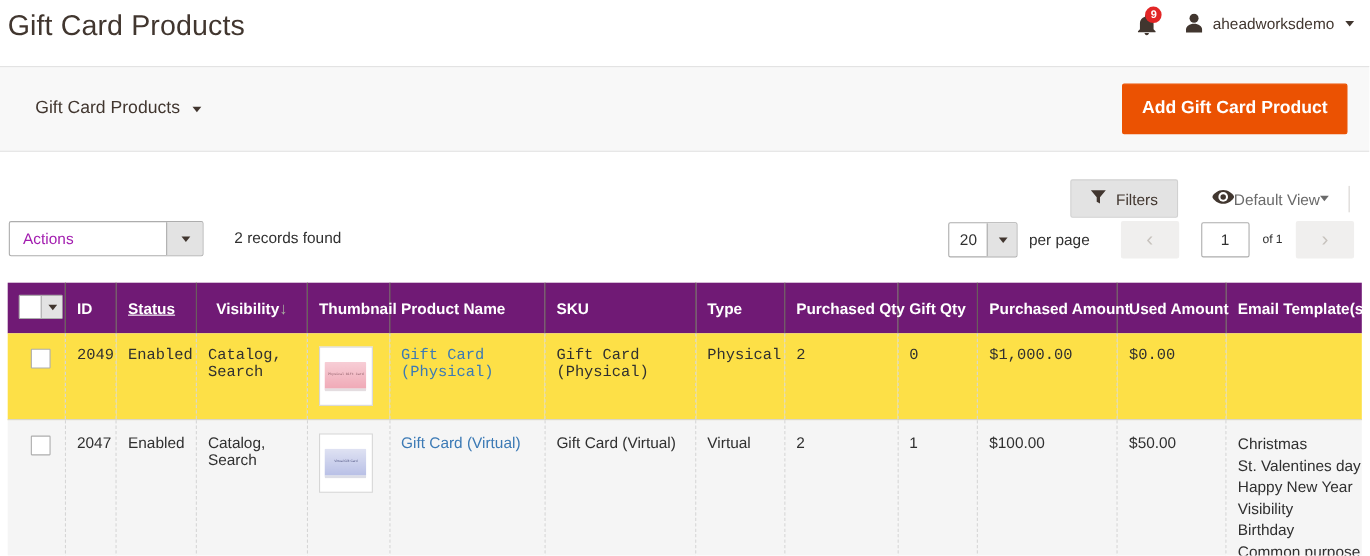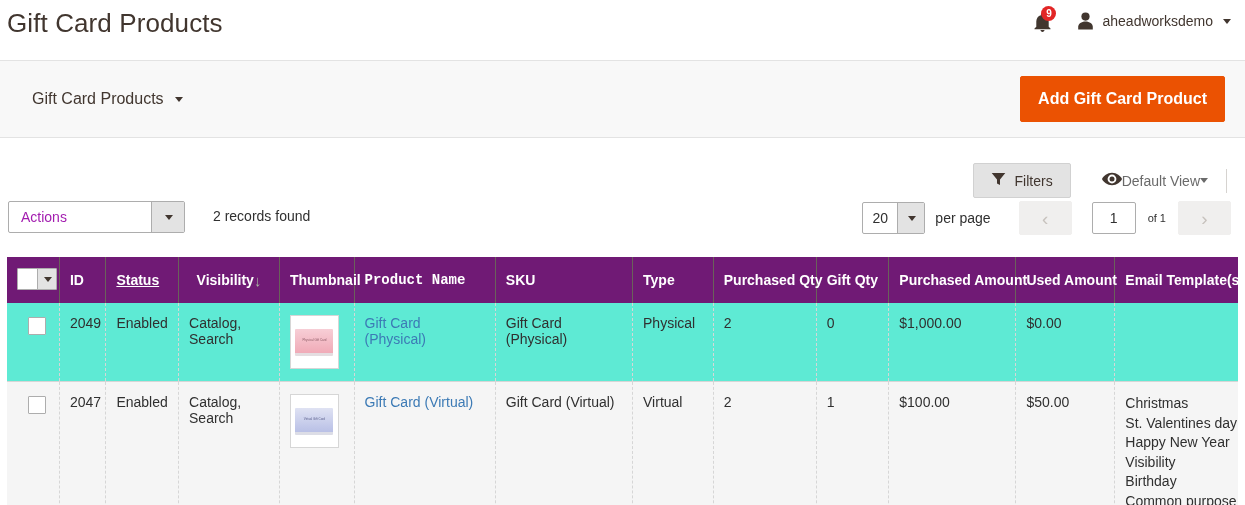--- a/index.html
+++ b/index.html
@@ -309,21 +309,21 @@
     border-right: 1px solid #6a615a;
     white-space: nowrap;
     box-sizing: border-box;
   }
   table.data-grid thead th:last-child { border-right: none; }
   th.col-check { width: 52px; padding: 8px 10px; }
   th.col-id { width: 46px; }
   th.col-status { width: 72px; text-decoration: underline; }
   th.col-visibility { width: 100px; }
   th.col-thumb { width: 74px; }
-  th.col-name { width: 140px; font-family: Liberation Mono, monospace; }
+  th.col-name { width: 140px; }
   th.col-sku { width: 136px; }
   th.col-type { width: 80px; }
   th.col-pqty { width: 102px; }
   th.col-uqty { width: 72px; }
   th.col-pamt { width: 126px; }
   th.col-uamt { width: 98px; }
   th.col-email { width: 122px; }
 
   .th-sortable {
     display: flex;
@@ -359,21 +359,21 @@
   table.data-grid tbody td {
     padding: 12px 10px;
     vertical-align: top;
     border-right: 1px dashed #d6d6d6;
     color: #303030;
     font-size: 14px;
     box-sizing: border-box;
   }
   table.data-grid tbody td:first-child { border-right: 1px dashed #d6d6d6; }
   table.data-grid tbody td:last-child { border-right: none; }
-  tr.row-even td { background: #5eead4; }
+  tr.row-even td { background: #fde047; font-family: Liberation Mono, monospace; }
   tr.row-odd td { background: #f5f5f5; }
   tr.data-row td { border-top: 1px solid #d6d6d6; }
   tr.data-row:first-child td { border-top: none; }
 
   .row-check {
     width: 16px;
     height: 16px;
     border: 1px solid #adadad;
     border-radius: 1px;
     background: #fff;

